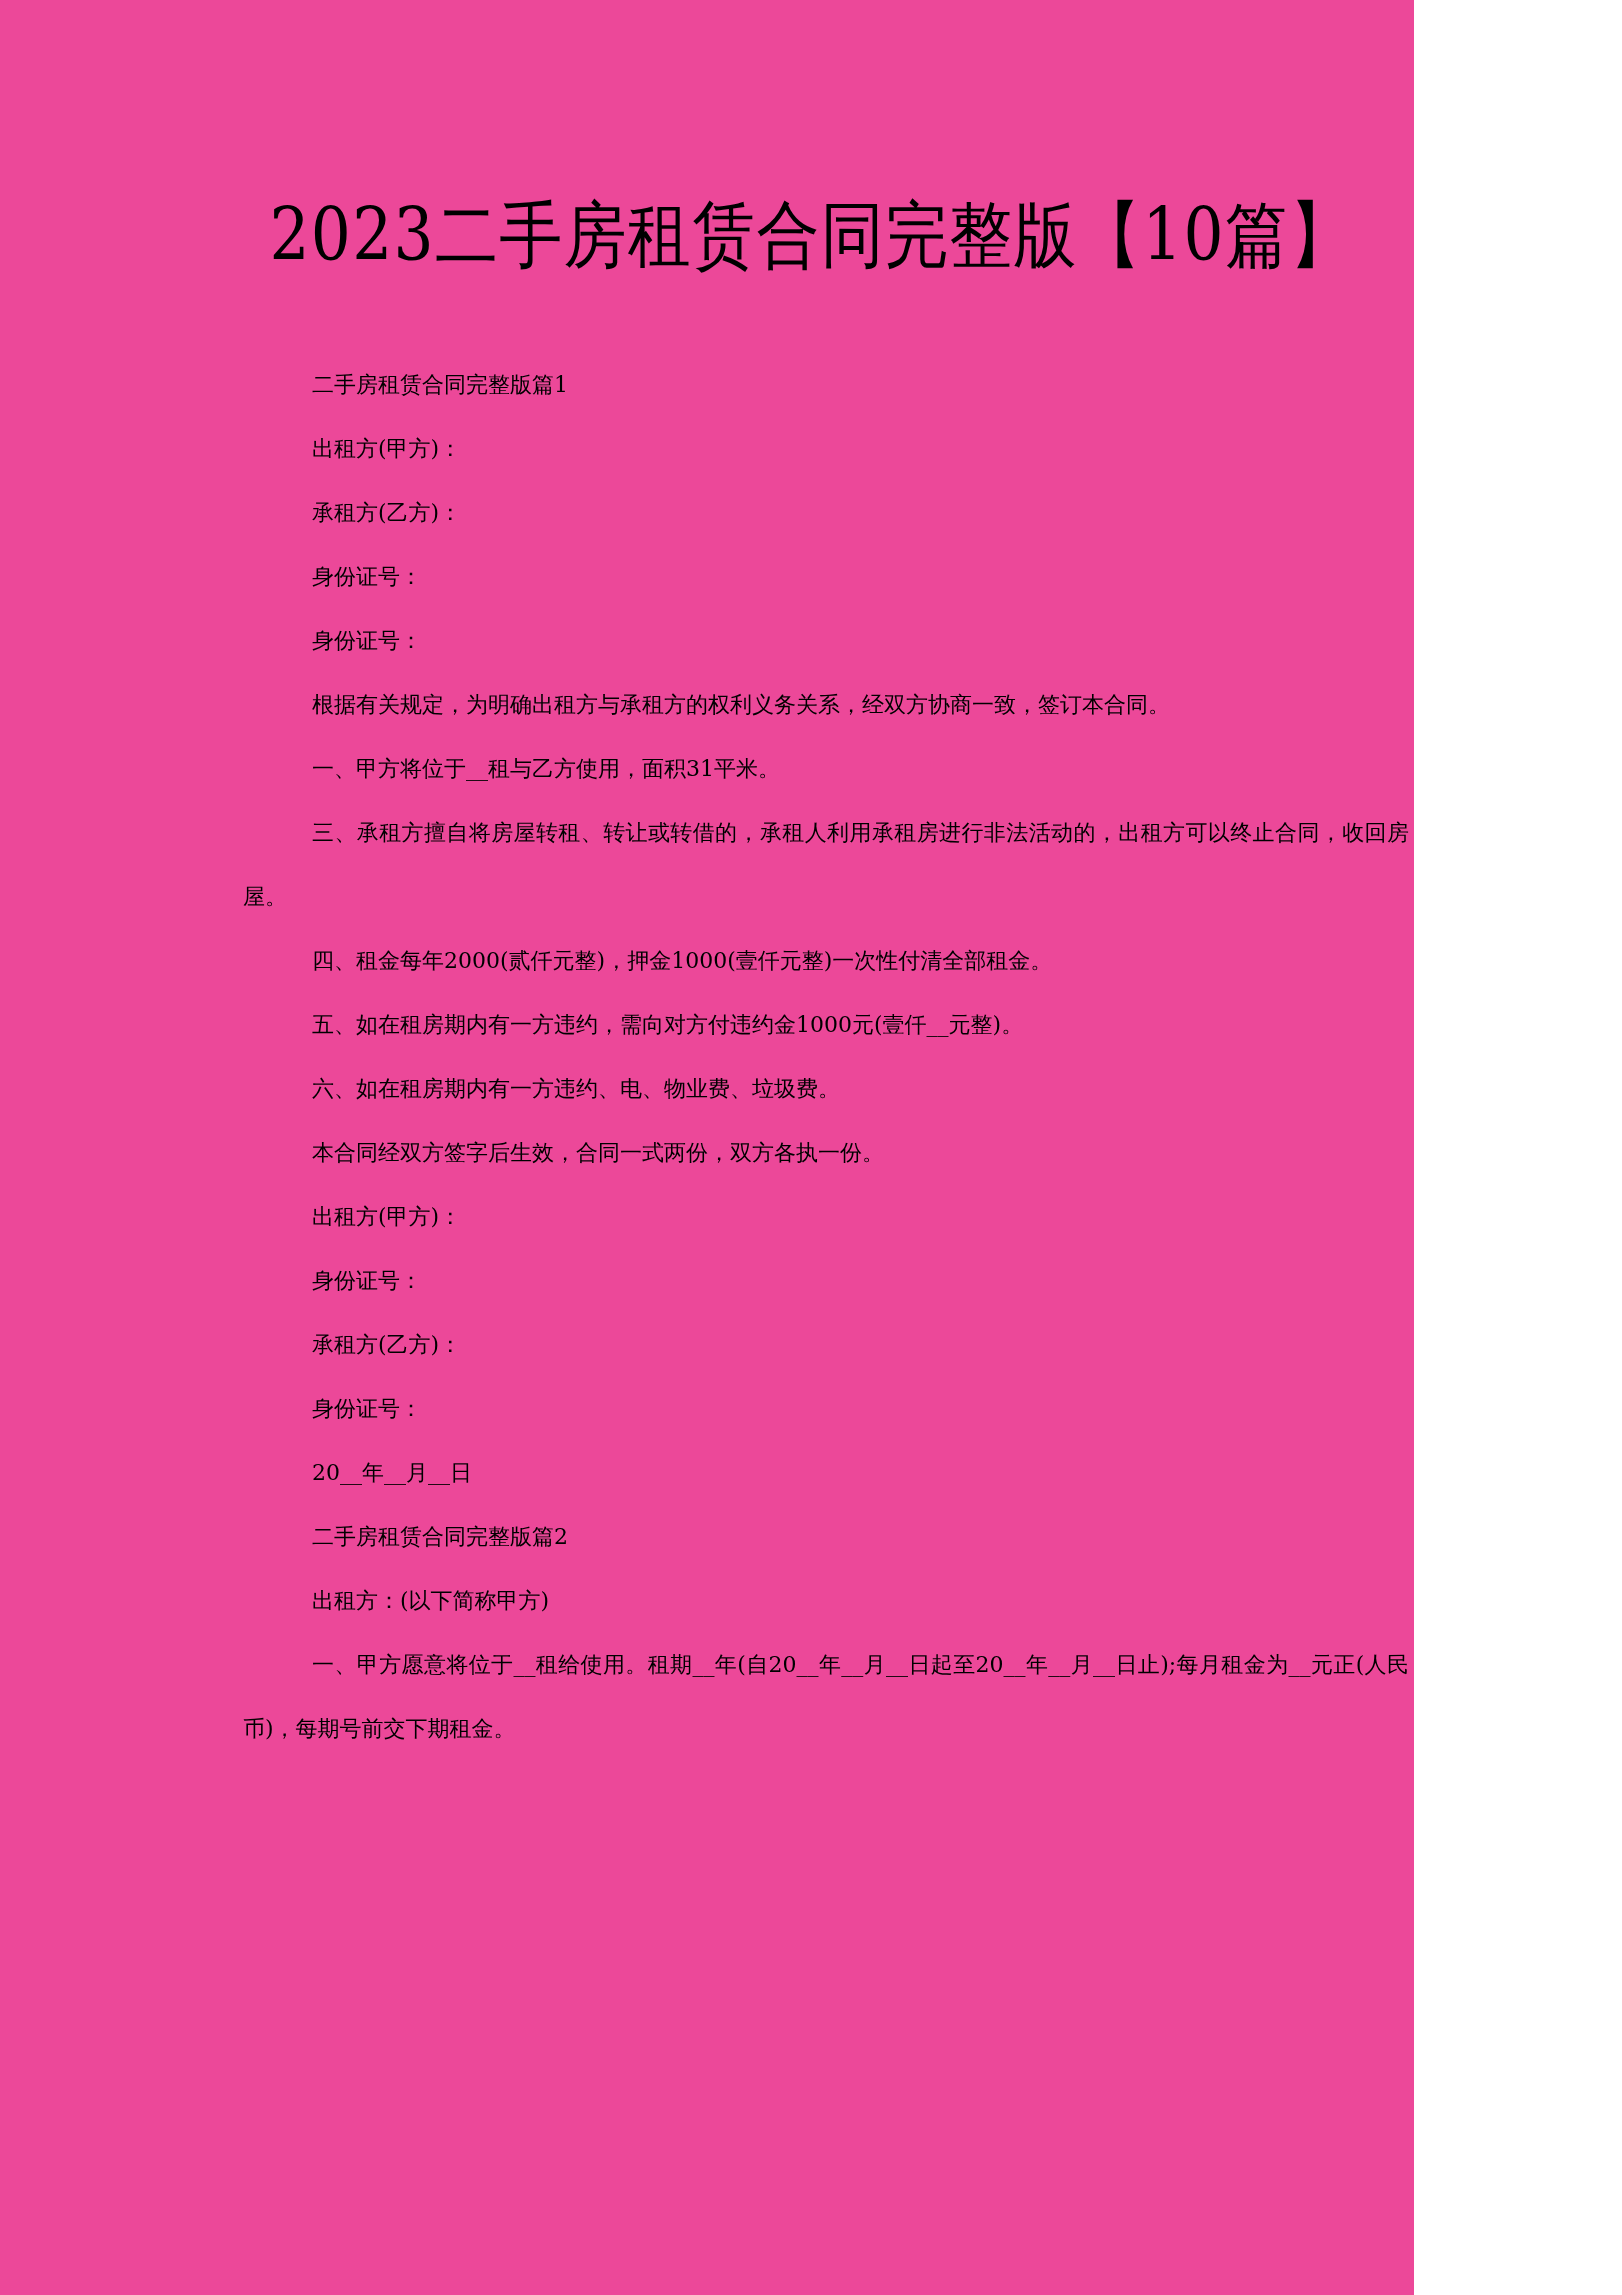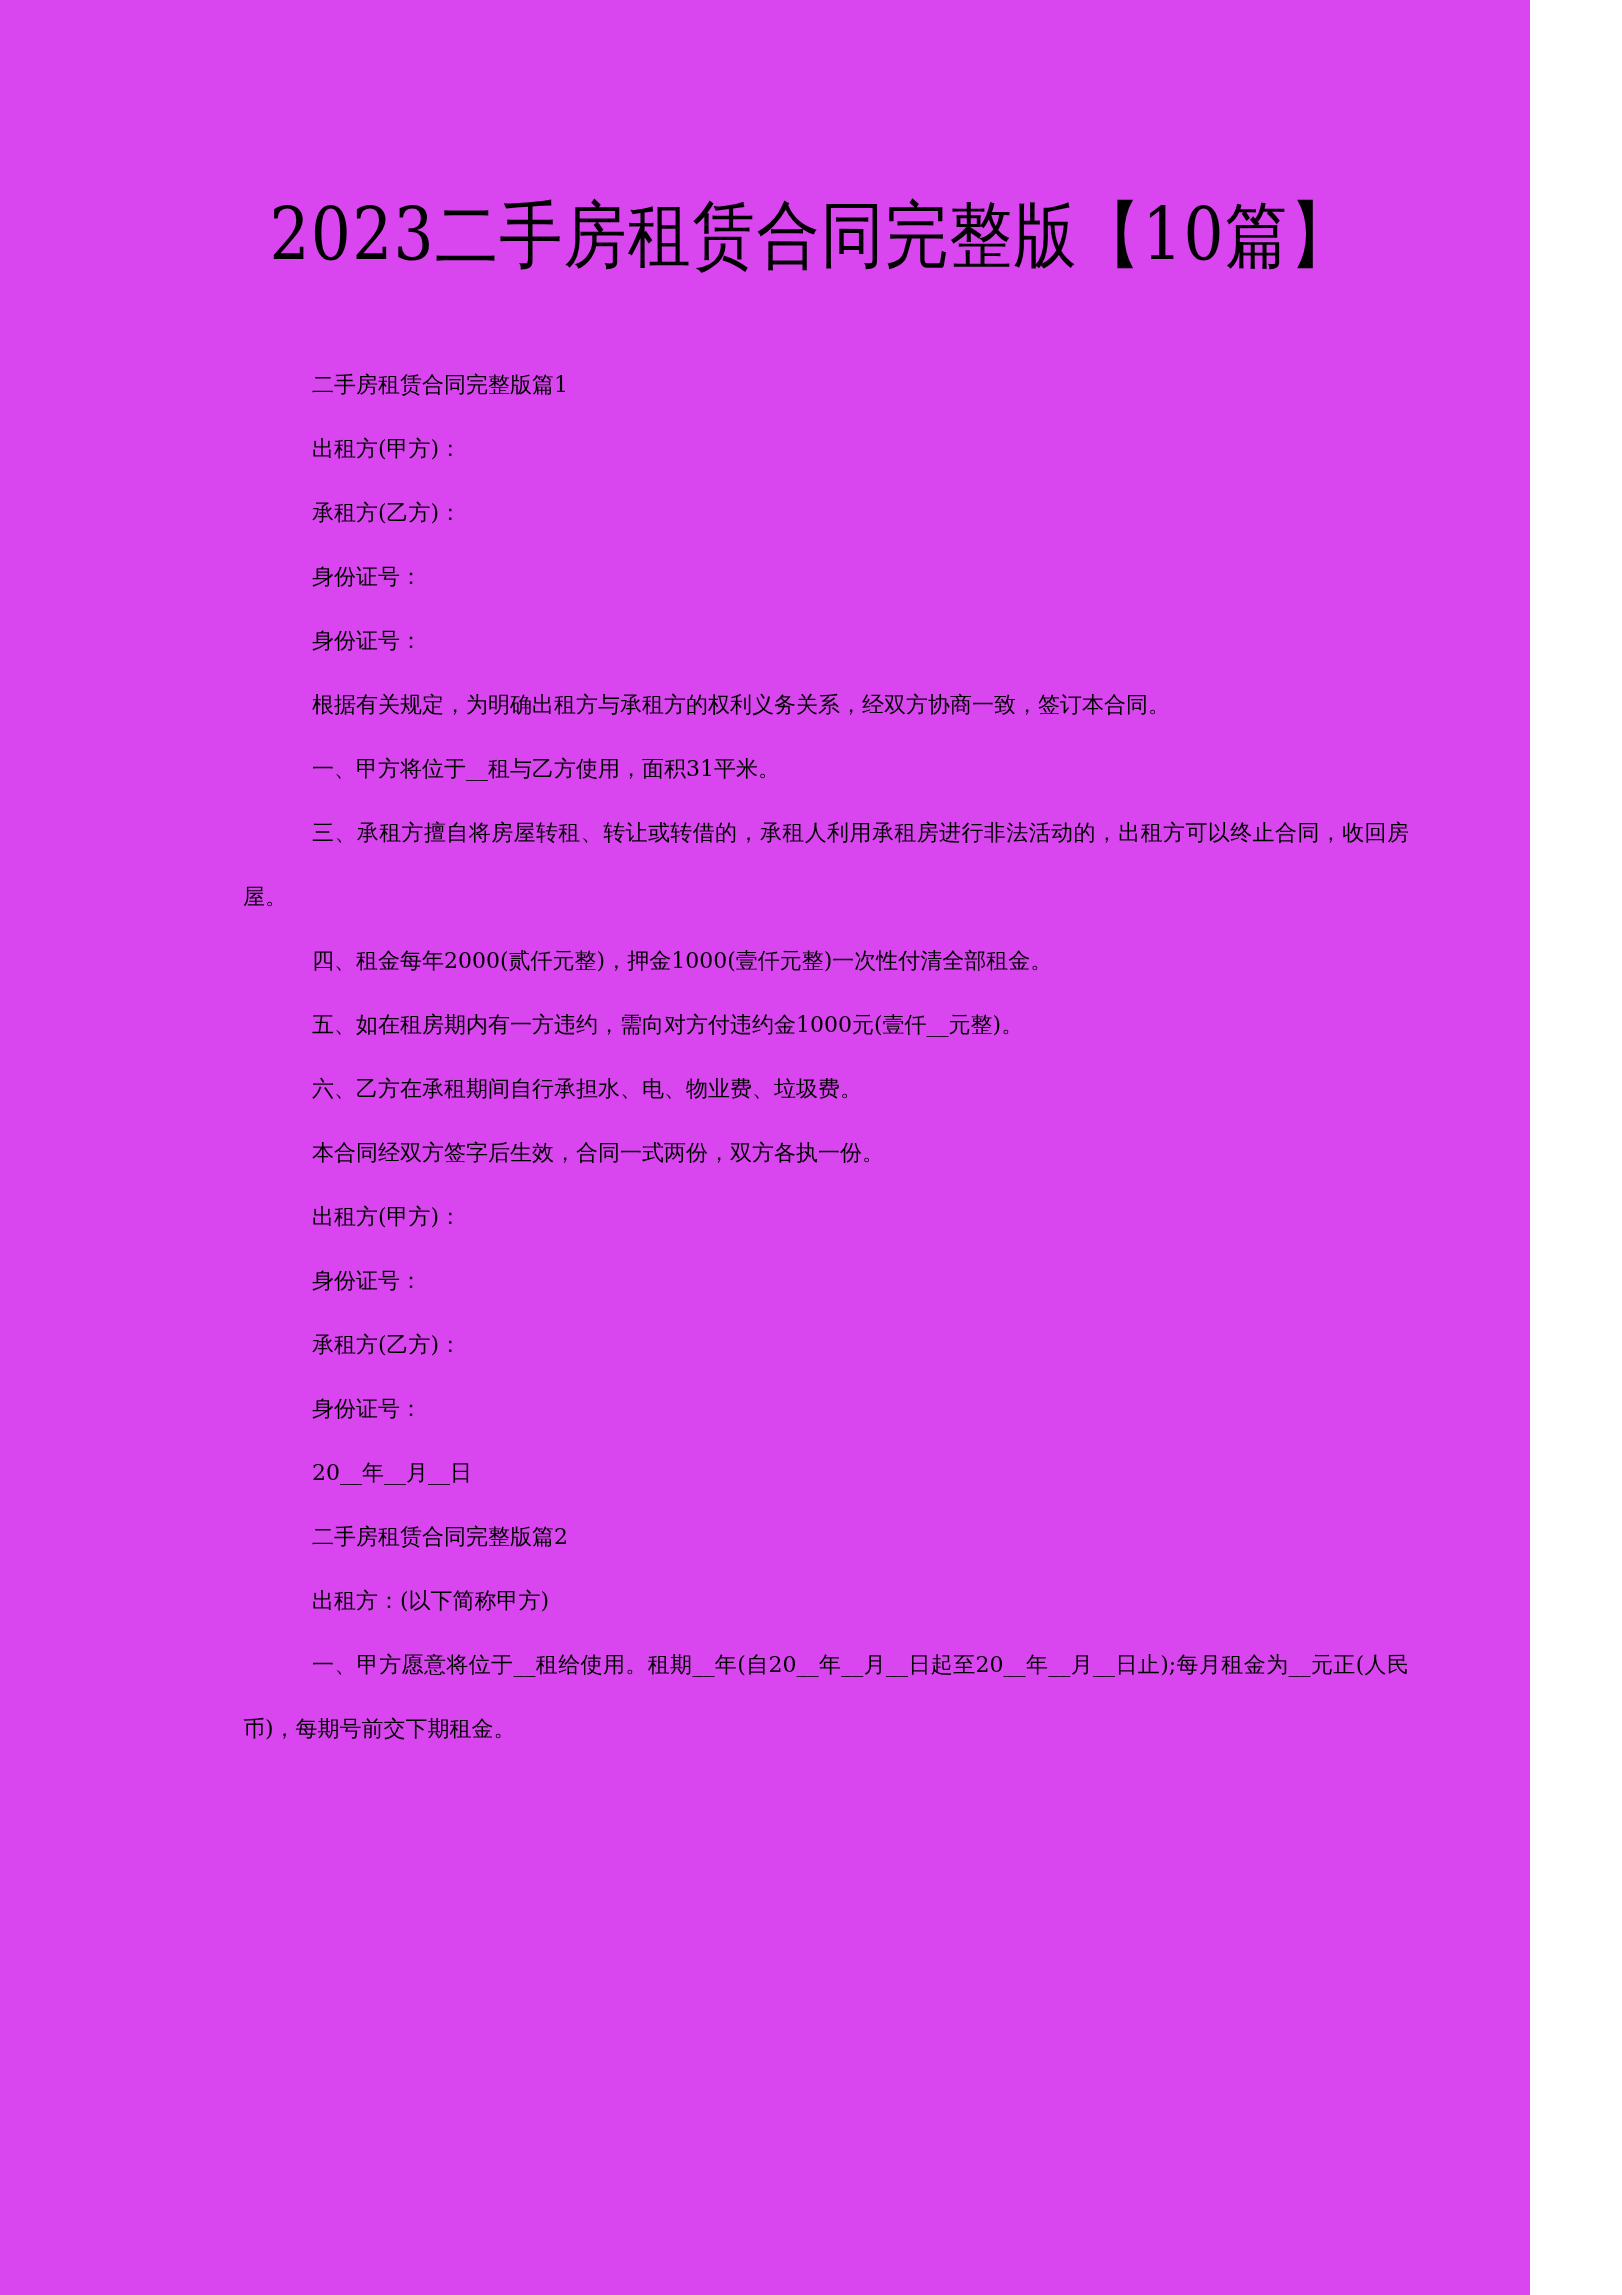--- a/index.html
+++ b/index.html
@@ -12,23 +12,23 @@
       height: 2295px;
       position: relative;
       overflow: hidden;
       font-family: "DejaVu Serif", "Liberation Serif", serif;
       color: #000000;
     }
     .page {
       position: absolute;
       left: 0;
       top: 0;
-      width: 1530px;
+      width: 1414px;
       height: 2295px;
-      background: #d946ef;
+      background: #ec4899;
     }
     .title {
       position: absolute;
       left: 0;
       width: 1623px;
       top: 196px;
       text-align: center;
       font-size: 63px;
       line-height: 79px;
       letter-spacing: 1.3px;
@@ -63,21 +63,21 @@
     <p class="para indent">二手房租赁合同完整版篇1</p>
     <p class="para indent">出租方(甲方)：</p>
     <p class="para indent">承租方(乙方)：</p>
     <p class="para indent">身份证号：</p>
     <p class="para indent">身份证号：</p>
     <p class="para indent">根据有关规定，为明确出租方与承租方的权利义务关系，经双方协商一致，签订本合同。</p>
     <p class="para indent">一、甲方将位于__租与乙方使用，面积31平米。</p>
     <p class="para indent">三、承租方擅自将房屋转租、转让或转借的，承租人利用承租房进行非法活动的，出租方可以终止合同，收回房屋。</p>
     <p class="para indent">四、租金每年2000(贰仟元整)，押金1000(壹仟元整)一次性付清全部租金。</p>
     <p class="para indent">五、如在租房期内有一方违约，需向对方付违约金1000元(壹仟__元整)。</p>
-    <p class="para indent">六、乙方在承租期间自行承担水、电、物业费、垃圾费。</p>
+    <p class="para indent">六、如在租房期内有一方违约、电、物业费、垃圾费。</p>
     <p class="para indent">本合同经双方签字后生效，合同一式两份，双方各执一份。</p>
     <p class="para indent">出租方(甲方)：</p>
     <p class="para indent">身份证号：</p>
     <p class="para indent">承租方(乙方)：</p>
     <p class="para indent">身份证号：</p>
     <p class="para indent">20__年__月__日</p>
     <p class="para indent">二手房租赁合同完整版篇2</p>
     <p class="para indent">出租方：(以下简称甲方)</p>
     <p class="para indent">一、甲方愿意将位于__租给使用。租期__年(自20__年__月__日起至20__年__月__日止);每月租金为__元正(人民币)，每期号前交下期租金。</p>
   </div>

